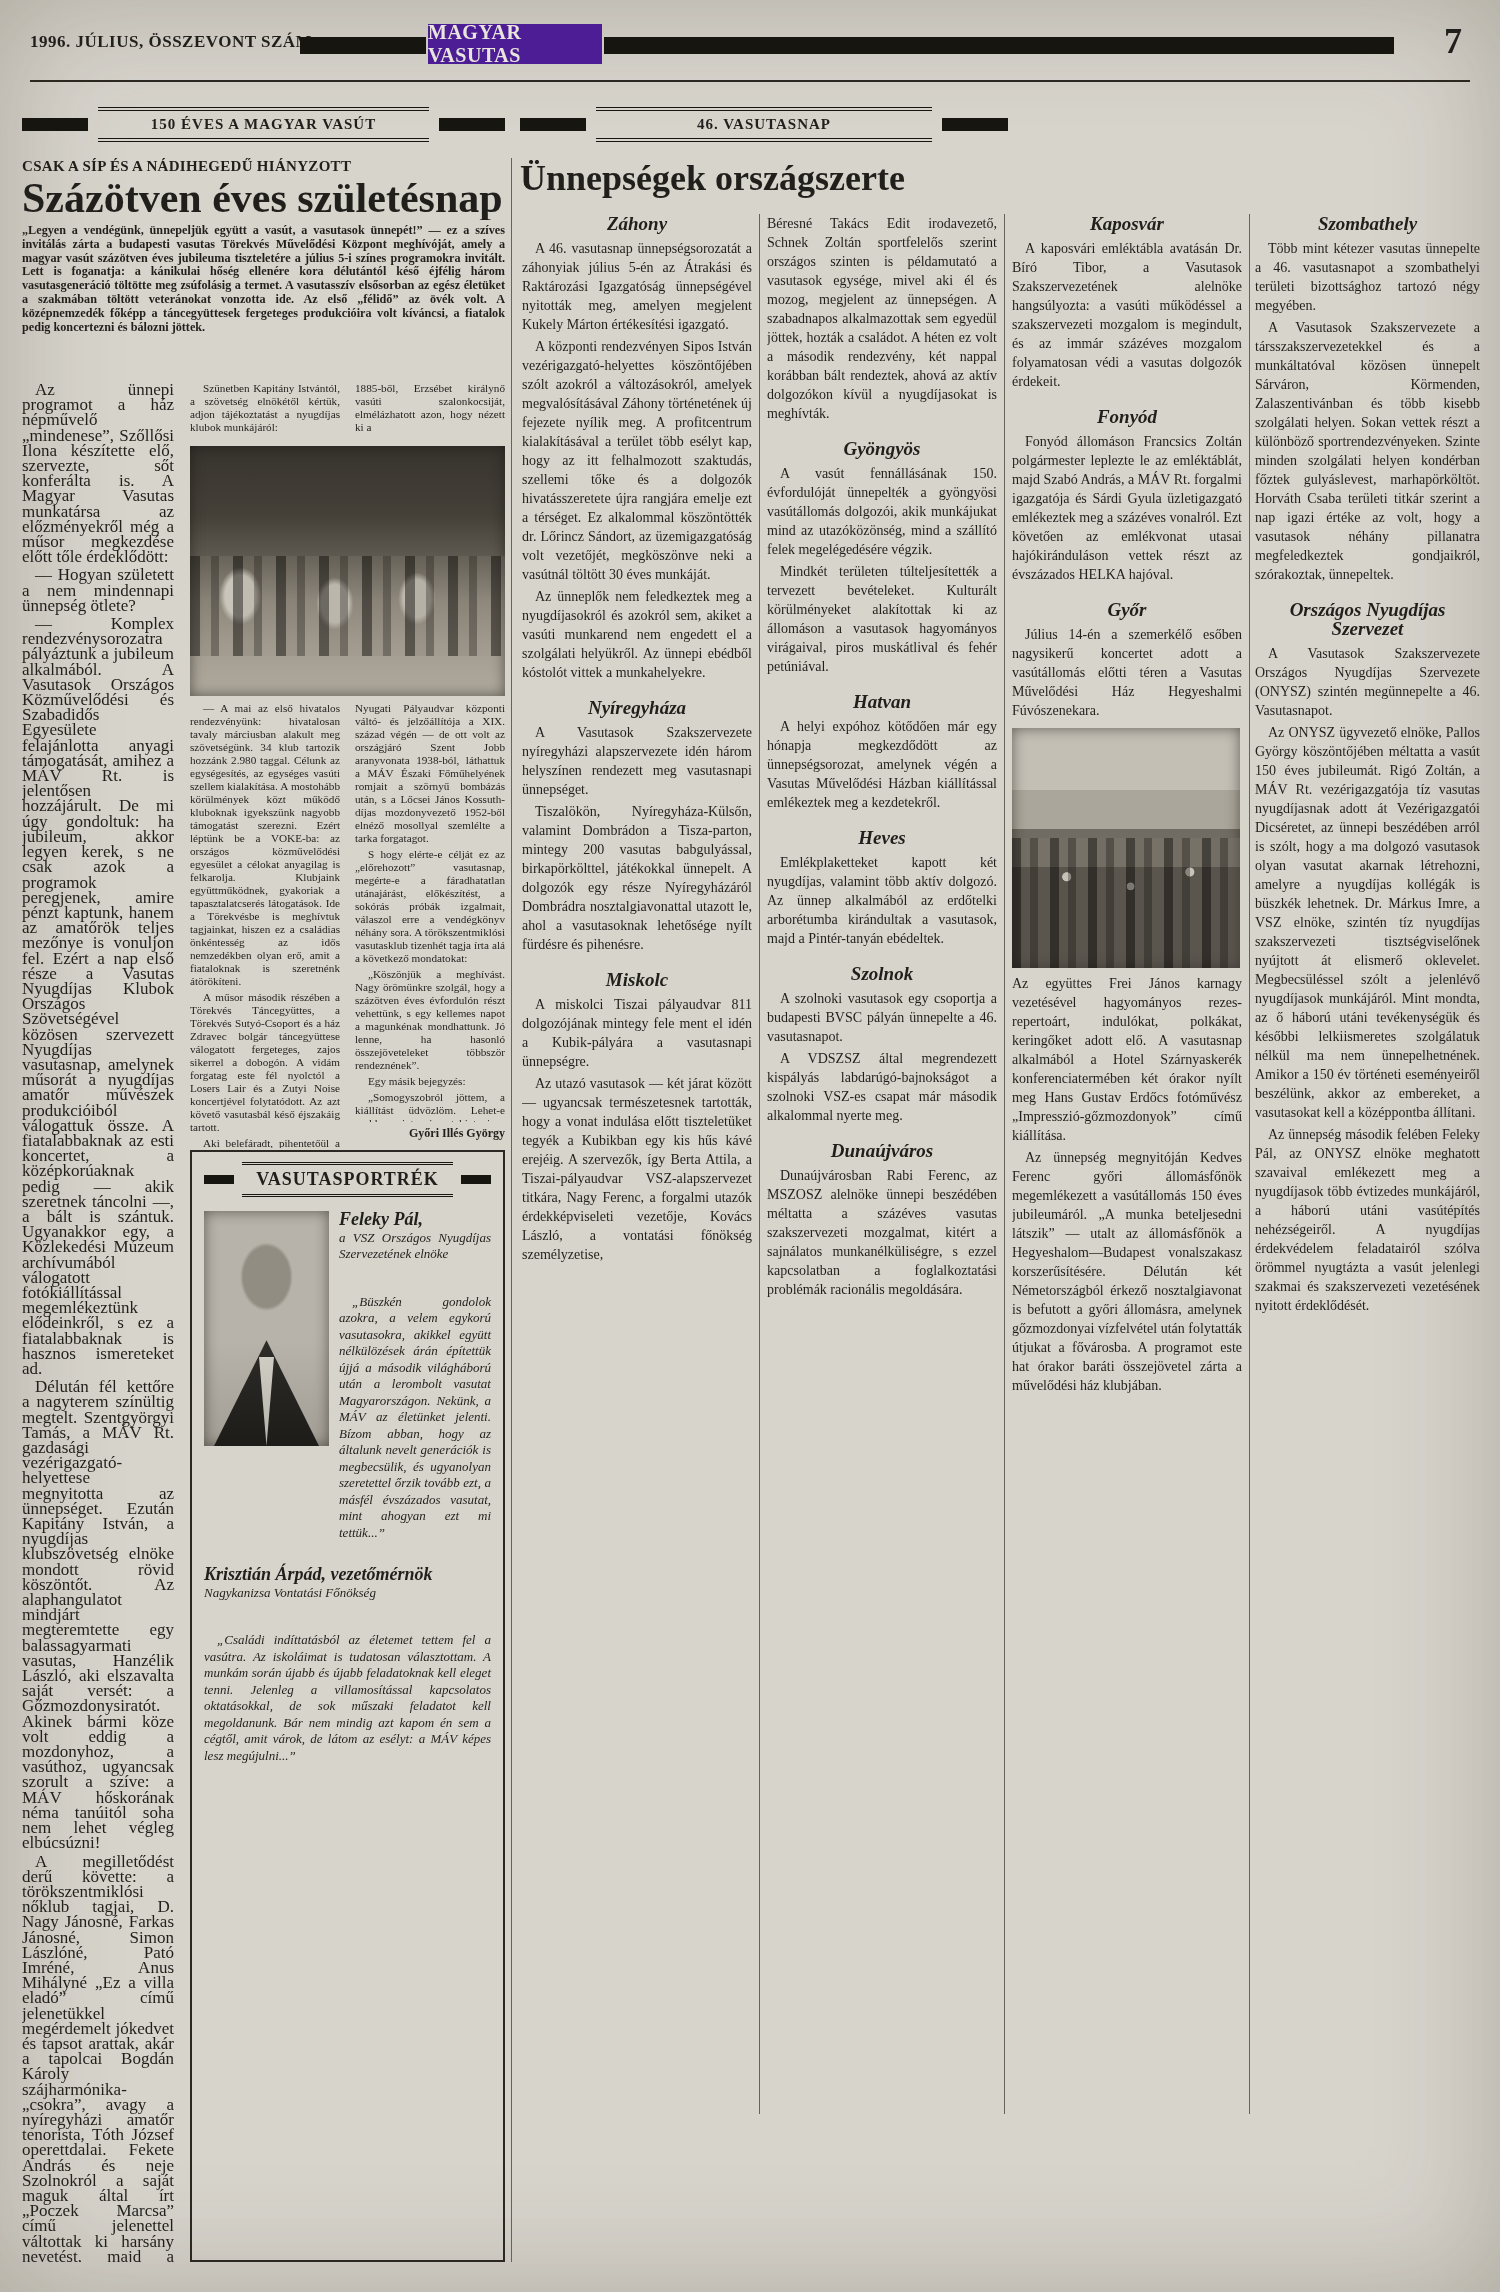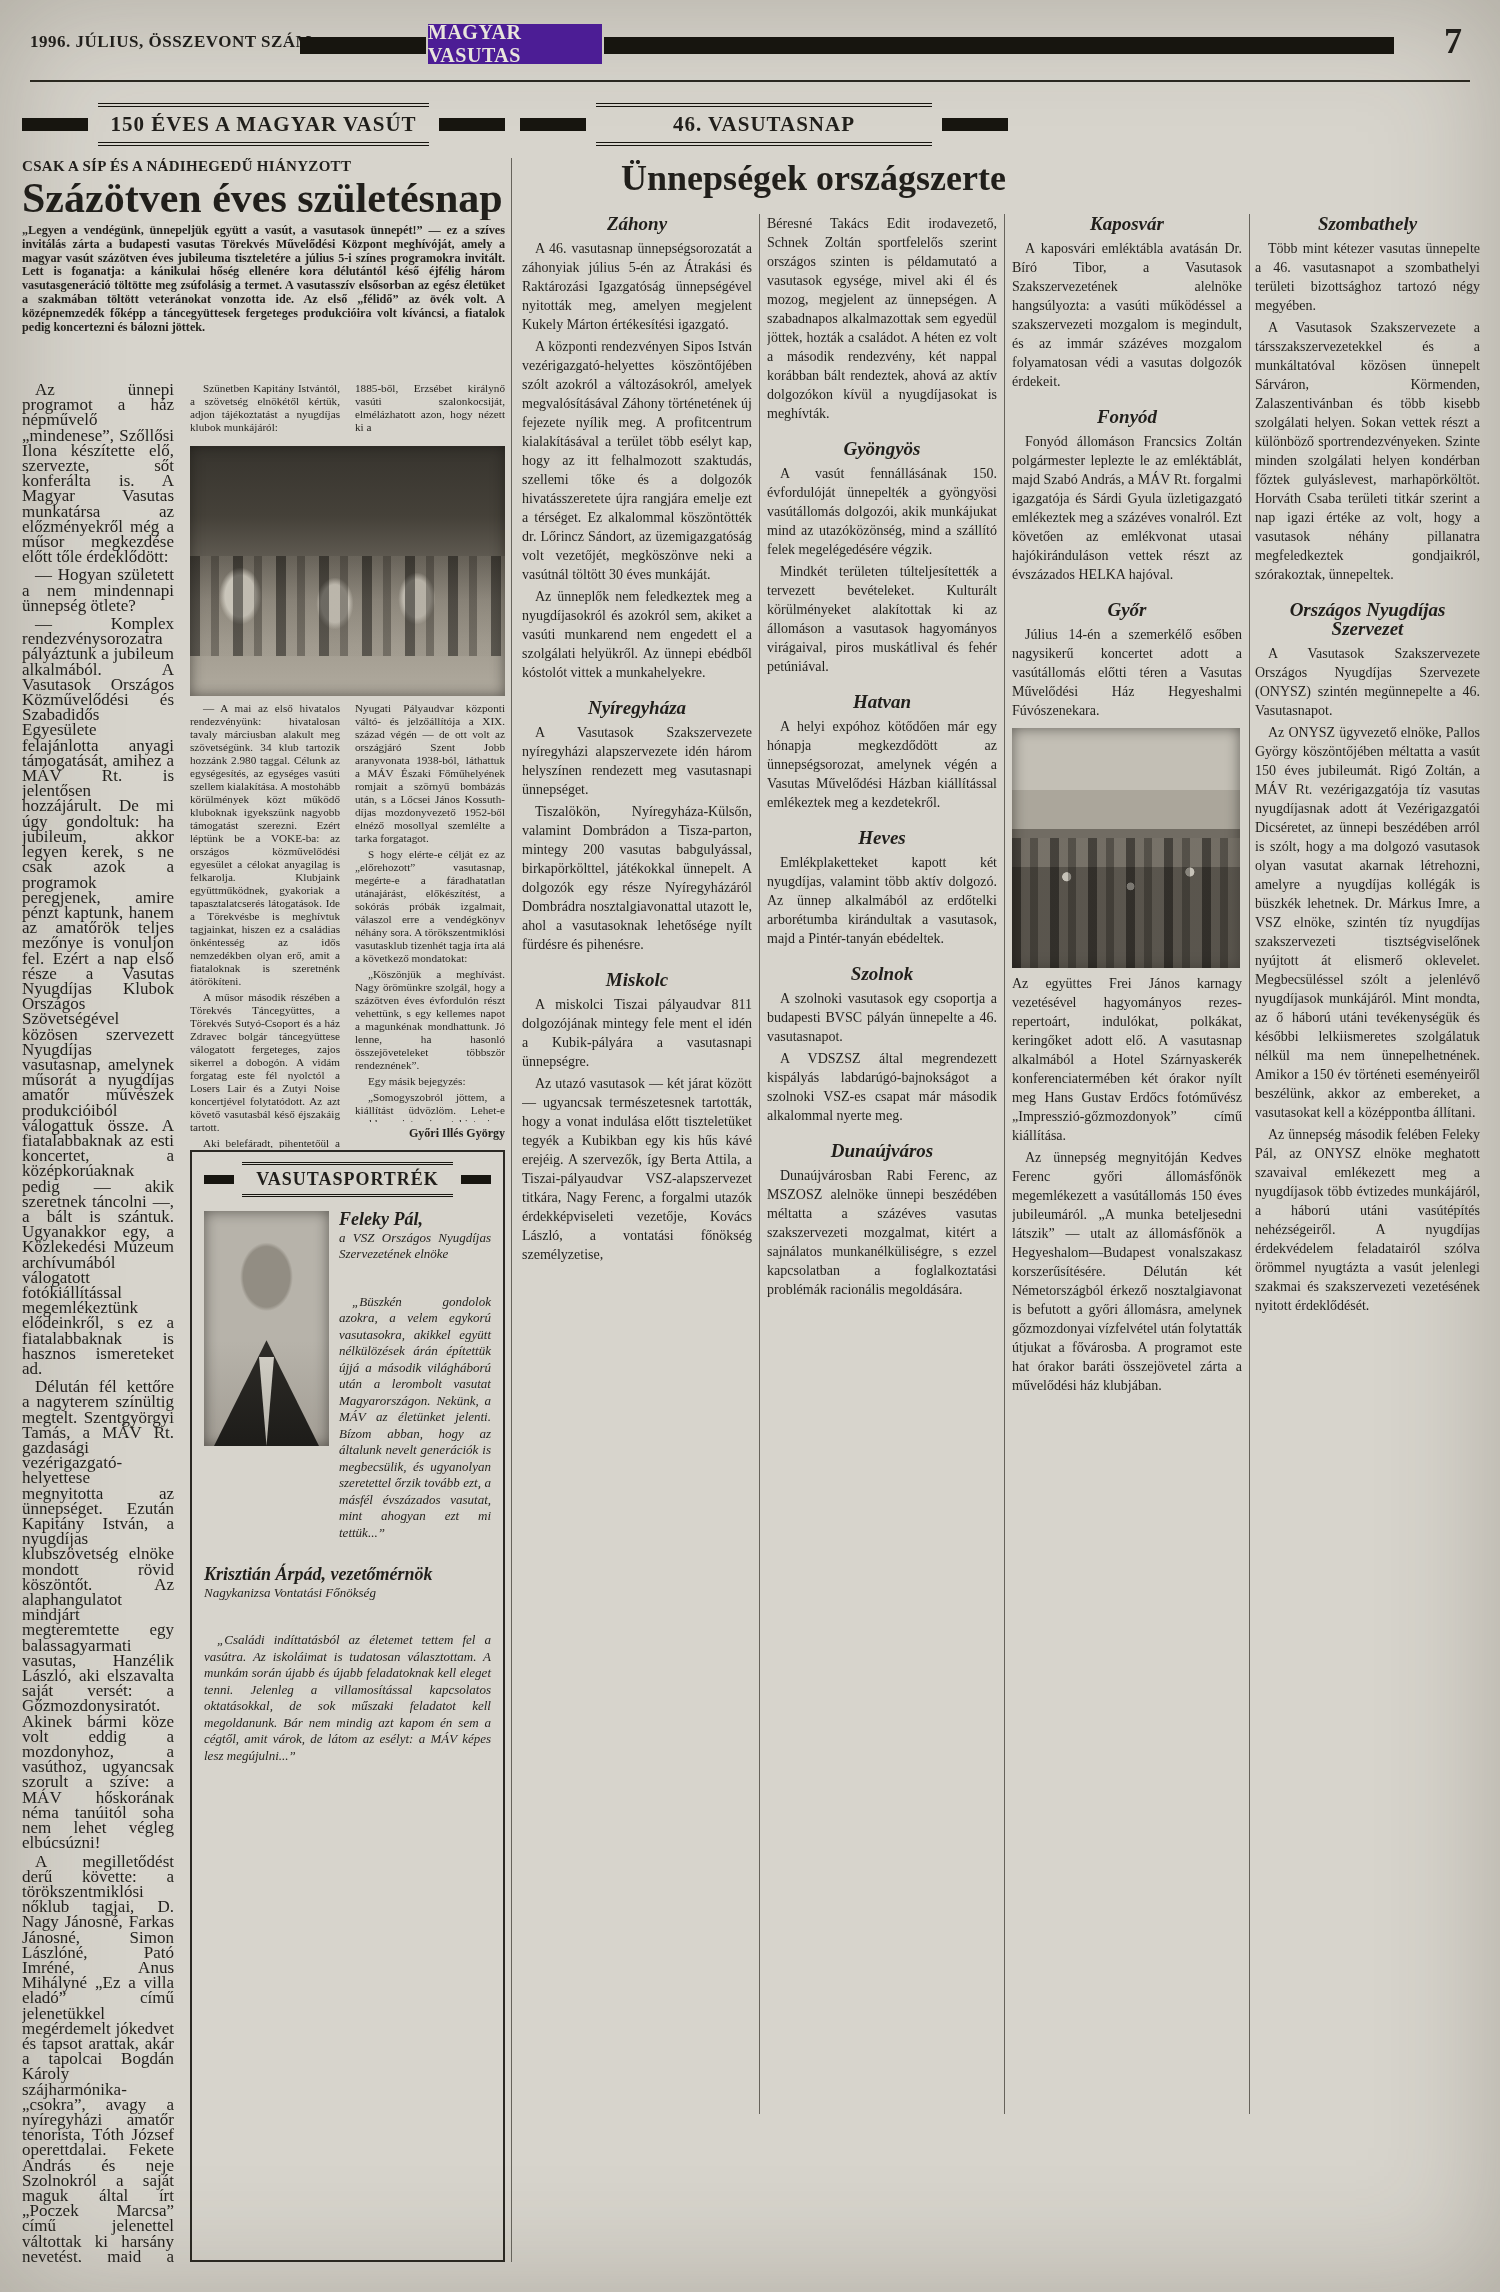--- a/index.html
+++ b/index.html
@@ -21,21 +21,21 @@
     color:#e8e5dc;display:flex;align-items:center;justify-content:center;
     font-weight:bold;font-size:20px;letter-spacing:.5px;}
   .page-number{left:1428px;top:20px;width:50px;font-weight:bold;font-size:36px;text-align:center;}
   .header-rule{left:30px;top:80px;width:1440px;height:2px;background:#2a2820;}
 
   
   .banner{display:flex;align-items:center;gap:10px;}
   .banner-left{left:22px;top:100px;width:483px;height:48px;}
   .banner-right{left:520px;top:100px;width:488px;height:48px;}
   .bbar{flex:0 0 66px;height:13px;background:#17150f;}
-  .btitle{flex:1;text-align:center;font-weight:bold;font-size:21px;letter-spacing:1px;
+  .btitle{flex:1;text-align:center;font-weight:bold;font-size:15px;letter-spacing:1px;
     padding:5px 0;border-top:4px double #17150f;border-bottom:4px double #17150f;white-space:nowrap;}
 
   .vrule{background:#66635b;width:1px;}
   .divider-main{left:511px;top:158px;height:2104px;}
   .rr1{left:759px;top:214px;height:1900px;}
   .rr2{left:1004px;top:214px;height:1900px;}
   .rr3{left:1249px;top:214px;height:1900px;}
 
   
   .kicker{left:22px;top:158px;width:483px;font-weight:bold;font-size:15px;letter-spacing:.3px;}
@@ -87,21 +87,21 @@
   .pbox-title{flex:1;text-align:center;font-weight:bold;font-size:18px;letter-spacing:1px;
     border-top:3px double #17150f;border-bottom:3px double #17150f;padding:4px 0;white-space:nowrap;}
   .pentry1{display:flex;gap:10px;}
   .ptext{flex:1;font-style:italic;font-size:13px;line-height:16.5px;text-align:justify;}
   .pname{font-weight:bold;font-style:italic;font-size:18px;text-indent:0;margin-bottom:2px;}
   .prole{font-style:italic;font-size:13px;text-indent:0;margin-bottom:6px;}
   .pquote{font-style:italic;text-indent:13px;margin-top:31px;}
   .pentry2{margin-top:22px;font-size:13px;line-height:16.5px;}
 
   
-  .headline-right{left:520px;top:160px;width:486px;text-align:right;font-weight:bold;font-size:36px;line-height:1.05;}
+  .headline-right{left:520px;top:160px;width:486px;text-align:left;font-weight:bold;font-size:36px;line-height:1.05;}
   .rcol{width:230px;top:214px;height:2048px;font-size:14px;line-height:19px;}
   .colA{left:522px;}
   .colB{left:767px;}
   .colC{left:1012px;}
   .colD{left:1255px;width:225px;}
   .city-h{font-weight:bold;font-style:italic;font-size:19px;text-align:center;margin:16px 0 6px 0;}
   .city-h.first{margin-top:0;}
 </style>
 </head>
 <body>

